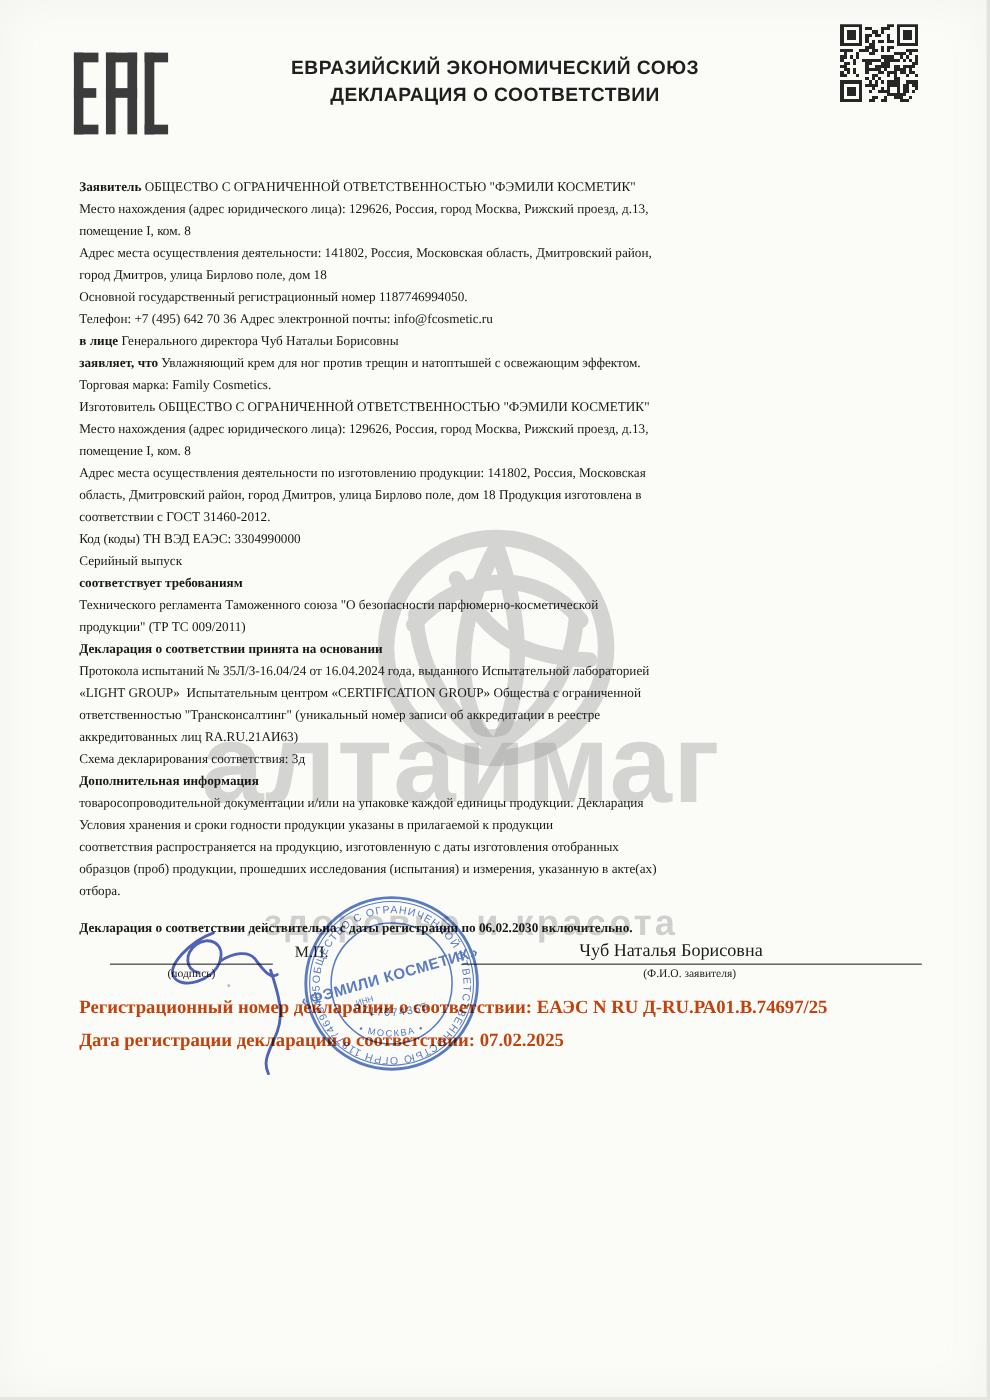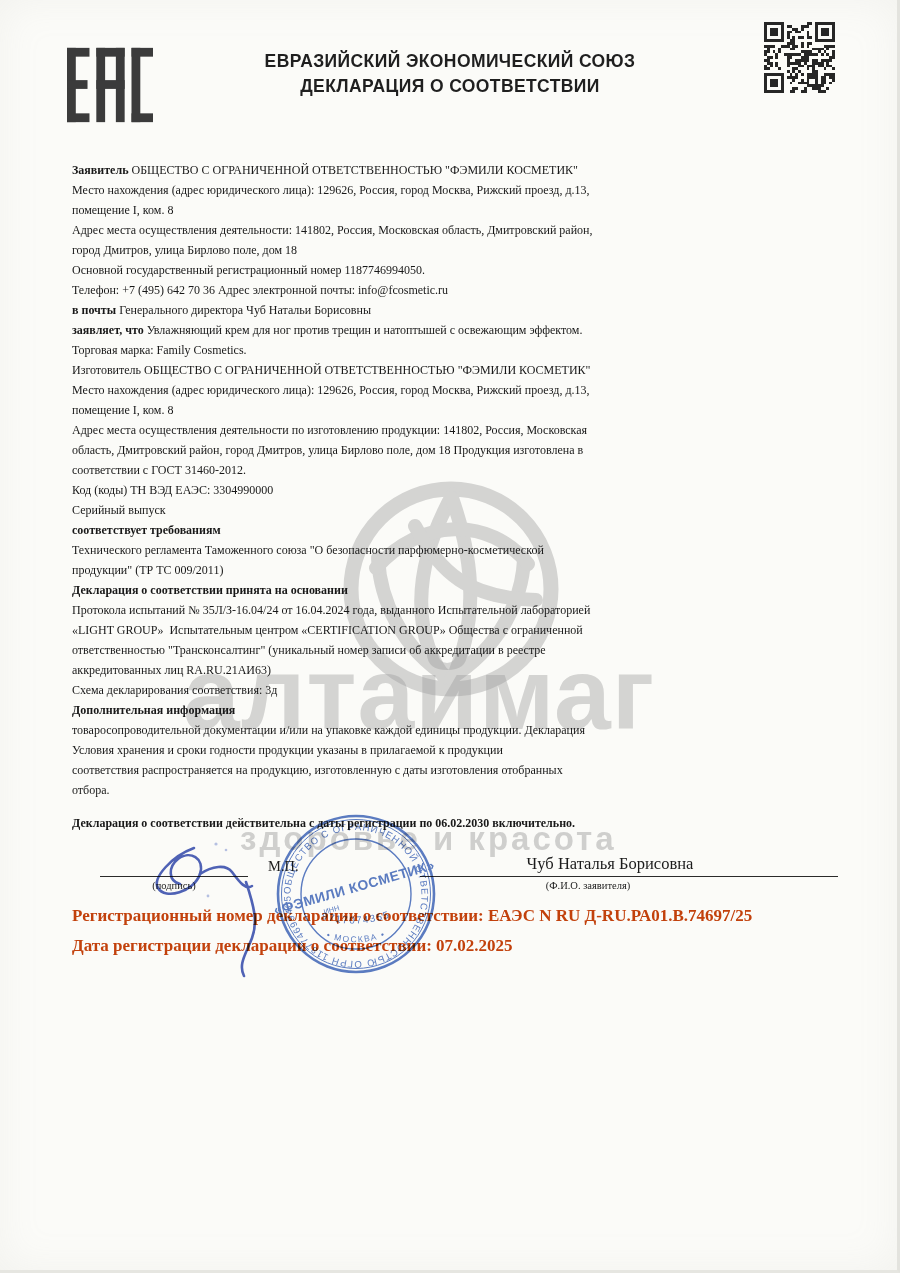--- a/index.html
+++ b/index.html
@@ -40,21 +40,21 @@
   .line b{font-weight:bold;}
   .line.gap{margin-top:13px;}
   
   .sig-line{position:absolute;height:0;border-bottom:1.6px solid #2a2a2a;}
   .sig-line.left{left:100px;top:876px;width:148px;}
   .sig-line.right{left:420px;top:876px;width:418px;}
   .caption{
     position:absolute;font-size:10.5px;color:#222;text-align:center;white-space:pre;
   }
   .caption.sig{left:100px;top:880px;width:148px;}
-  .caption.fio{left:448px;top:880px;width:280px;}
+  .caption.fio{left:487px;top:880px;width:280px;}
   .mp{position:absolute;left:268px;top:858px;font-size:14.5px;color:#1d1d1d;white-space:pre;}
   .fio-name{
     position:absolute;left:470px;top:854px;width:280px;text-align:center;
     font-size:16.5px;color:#1b1b1b;white-space:pre;
   }
   
   .footer-line{
     position:absolute;left:72px;font-size:17px;font-weight:bold;color:#c2410c;white-space:pre;
   }
   
@@ -416,21 +416,21 @@
     </svg>
 
   <div class="doc-body" id="doc-body">
       <div class="line"><b>Заявитель</b> ОБЩЕСТВО С ОГРАНИЧЕННОЙ ОТВЕТСТВЕННОСТЬЮ "ФЭМИЛИ КОСМЕТИК"</div>
       <div class="line">Место нахождения (адрес юридического лица): 129626, Россия, город Москва, Рижский проезд, д.13,</div>
       <div class="line">помещение I, ком. 8</div>
       <div class="line">Адрес места осуществления деятельности: 141802, Россия, Московская область, Дмитровский район,</div>
       <div class="line">город Дмитров, улица Бирлово поле, дом 18</div>
       <div class="line">Основной государственный регистрационный номер 1187746994050.</div>
       <div class="line">Телефон: +7 (495) 642 70 36 Адрес электронной почты: info@fcosmetic.ru</div>
-      <div class="line"><b>в почты</b> Генерального директора Чуб Натальи Борисовны</div>
+      <div class="line"><b>в лице</b> Генерального директора Чуб Натальи Борисовны</div>
       <div class="line"><b>заявляет, что</b> Увлажняющий крем для ног против трещин и натоптышей с освежающим эффектом.</div>
       <div class="line">Торговая марка: Family Cosmetics.</div>
       <div class="line">Изготовитель ОБЩЕСТВО С ОГРАНИЧЕННОЙ ОТВЕТСТВЕННОСТЬЮ "ФЭМИЛИ КОСМЕТИК"</div>
       <div class="line">Место нахождения (адрес юридического лица): 129626, Россия, город Москва, Рижский проезд, д.13,</div>
       <div class="line">помещение I, ком. 8</div>
       <div class="line">Адрес места осуществления деятельности по изготовлению продукции: 141802, Россия, Московская</div>
       <div class="line">область, Дмитровский район, город Дмитров, улица Бирлово поле, дом 18 Продукция изготовлена в</div>
       <div class="line">соответствии с ГОСТ 31460-2012.</div>
       <div class="line">Код (коды) ТН ВЭД ЕАЭС: 3304990000</div>
       <div class="line">Серийный выпуск</div>
@@ -440,20 +440,21 @@
       <div class="line"><b>Декларация о соответствии принята на основании</b></div>
       <div class="line">Протокола испытаний № 35Л/З-16.04/24 от 16.04.2024 года, выданного Испытательной лабораторией</div>
       <div class="line">«LIGHT GROUP»  Испытательным центром «CERTIFICATION GROUP» Общества с ограниченной</div>
       <div class="line">ответственностью "Трансконсалтинг" (уникальный номер записи об аккредитации в реестре</div>
       <div class="line">аккредитованных лиц RA.RU.21АИ63)</div>
       <div class="line">Схема декларирования соответствия: 3д</div>
       <div class="line"><b>Дополнительная информация</b></div>
       <div class="line">товаросопроводительной документации и/или на упаковке каждой единицы продукции. Декларация</div>
       <div class="line">Условия хранения и сроки годности продукции указаны в прилагаемой к продукции</div>
       <div class="line">соответствия распространяется на продукцию, изготовленную с даты изготовления отобранных</div>
+      <div class="line">образцов (проб) продукции, прошедших исследования (испытания) и измерения, указанную в акте(ах)</div>
       <div class="line">отбора.</div>
       <div class="line gap"><b>Декларация о соответствии действительна с даты регистрации по 06.02.2030 включительно.</b></div>
     </div>
 
   <div class="sig-line left"></div>
   <div class="caption sig">(подпись)</div>
   <div class="mp">М.П.</div>
   <div class="fio-name">Чуб Наталья Борисовна</div>
   <div class="sig-line right"></div>
   <div class="caption fio">(Ф.И.О. заявителя)</div>

